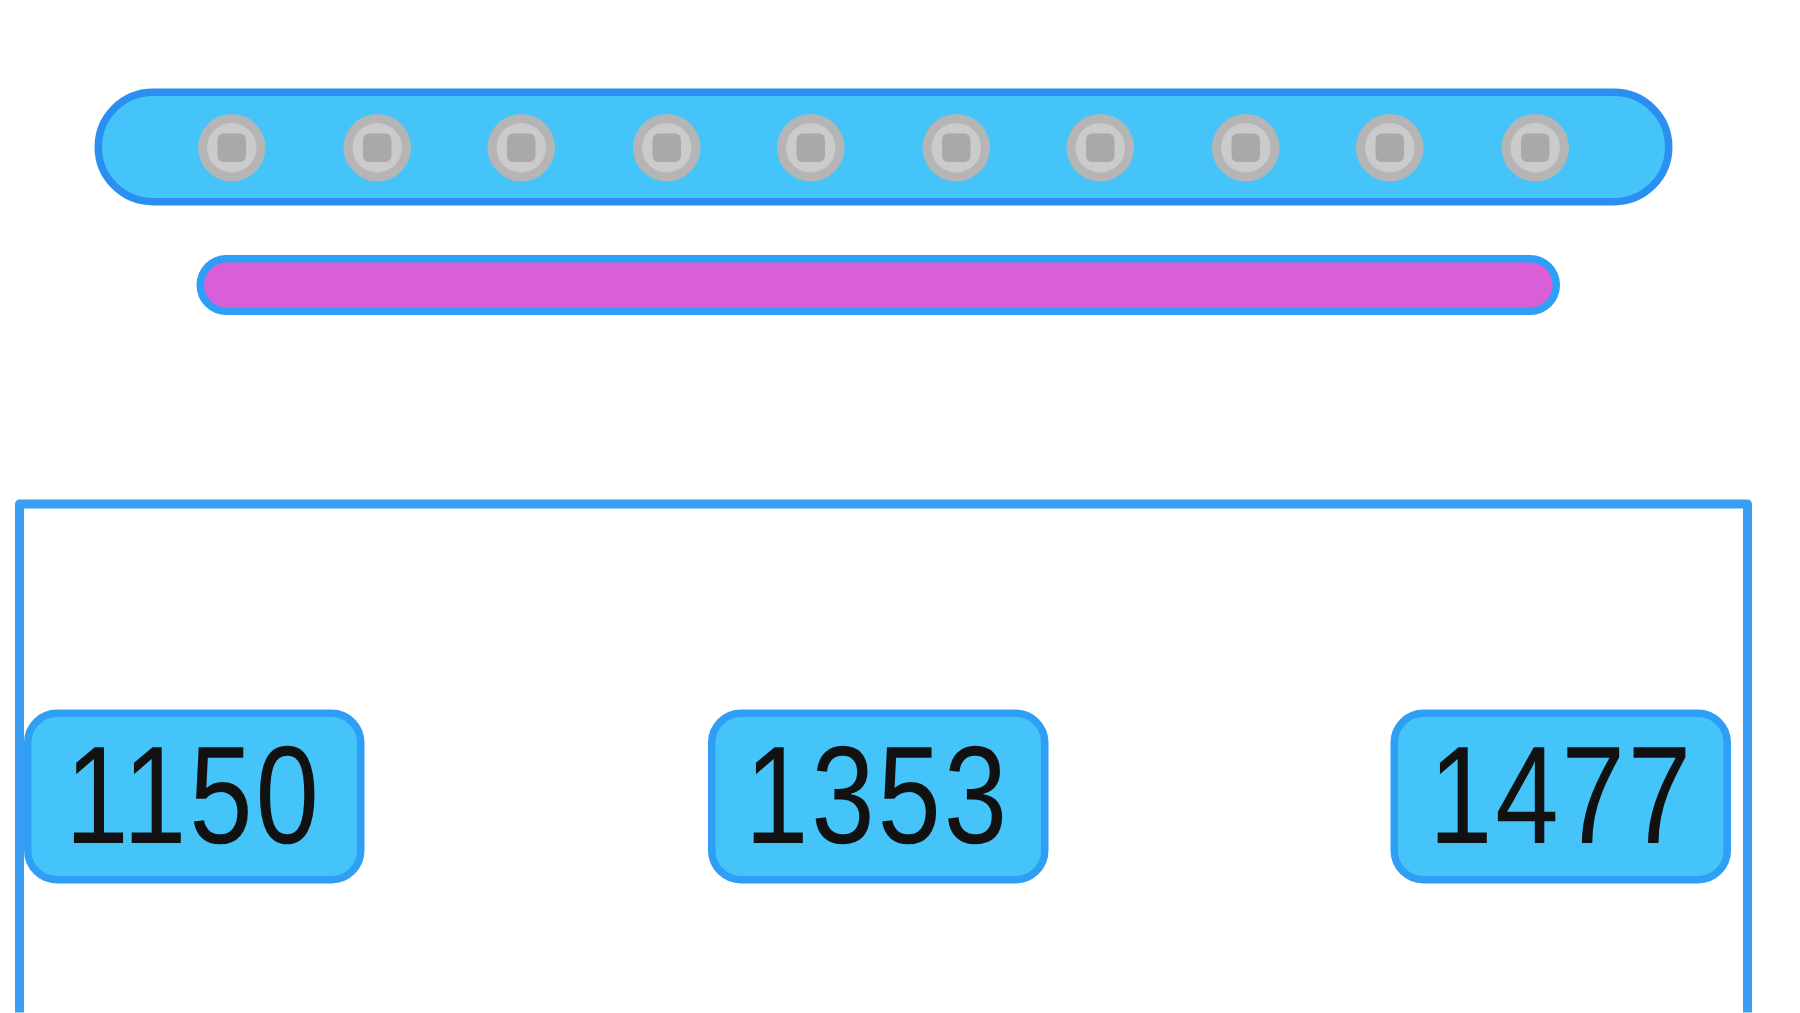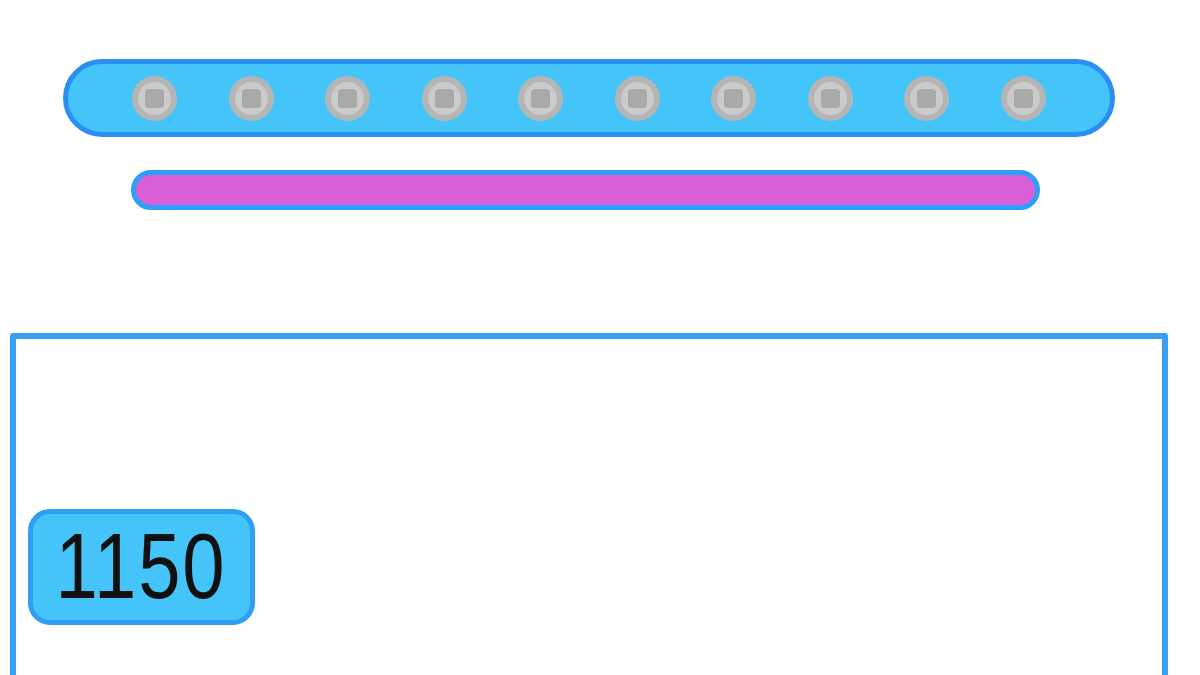--- a/index.html
+++ b/index.html
@@ -50,22 +50,22 @@
   
   .answer-panel {
     position: absolute; left: 10px; top: 333px;
     width: 1158px; height: 520px;
     box-sizing: border-box;
     background: #ffffff;
     border: 6px solid var(--panel-border, #3A9FF4);
     border-radius: 3px;
   }
   .answers-row {
-    position: absolute; top: 134px; left: 12px; right: 8px;
-    display: flex; justify-content: space-between; margin-top: 36px;
+    position: absolute; top: 134px; left: 0; right: 8px;
+    display: flex; justify-content: space-between;
   }
   .answer-button {
     width: 227px; height: 116px;
     box-sizing: border-box;
     background: var(--sky-blue, #45C4F9);
     border: 5px solid var(--button-border, #2F9FF6);
     border-radius: 22px;
     display: flex; align-items: center; justify-content: center;
     cursor: pointer;
     padding: 0;
@@ -138,14 +138,20 @@
     </div>
   </div>
 
 <div class="pink-bar"></div>
 
 <div class="answer-panel">
   <div class="answers-row" id="answers-row">
       <button class="answer-button">
         <span class="answer-label">1150</span>
       </button>
+      <button class="answer-button">
+        <span class="answer-label">1353</span>
+      </button>
+      <button class="answer-button">
+        <span class="answer-label">1477</span>
+      </button>
     </div>
 </div>
 
 </body></html>

